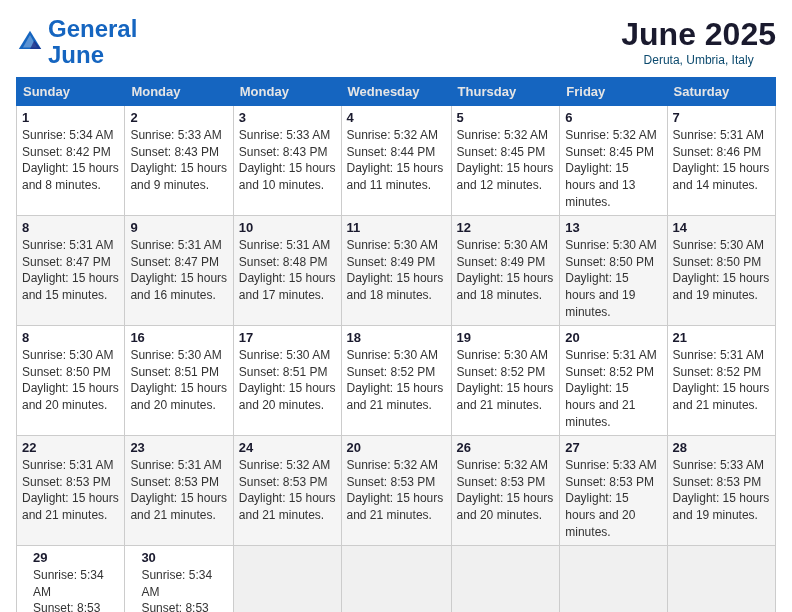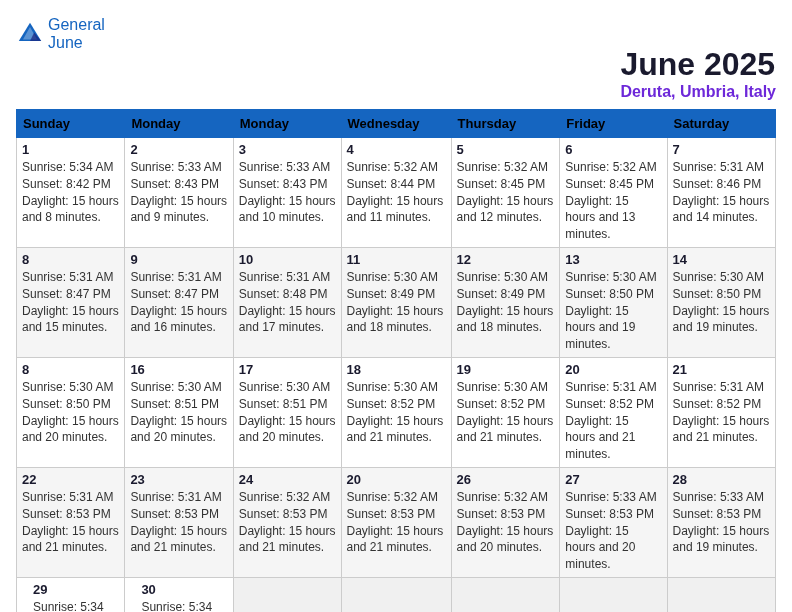--- a/index.html
+++ b/index.html
@@ -15,54 +15,52 @@
       justify-content: space-between;
       align-items: flex-start;
       margin-bottom: 8px;
     }
     .logo {
       display: flex;
       align-items: center;
       gap: 4px;
     }
     .logo-text {
-      font-size: 16px;
-      font-weight: normal;
+      font-size: 24px;
+      font-weight: bold;
       color: #1a1a2e;
       line-height: 1.1;
     }
     .logo-text span {
       color: #1565c0;
     }
     .logo-icon {
       width: 28px;
       height: 28px;
     }
     .title-area {
-      text-align: left;
-      margin-top: 30px;
+      text-align: center;
     }
     .main-title {
       font-size: 32px;
       font-weight: bold;
       color: #1a1a2e;
     }
     .subtitle {
-      font-size: 16px;
-      color: #6d28d9;
-      font-weight: bold;
+      font-size: 12px;
+      color: #0c4a6e;
     }
     table {
       width: 100%;
       border-collapse: collapse;
       font-size: 11px;
     }
     thead tr th {
       background-color: #1565c0;
-      color: #000000;
+      color: #e5e5e5;
       font-weight: bold;
       font-size: 13px;
       padding: 6px 6px;
       text-align: left;
       border: 1px solid #1565c0;
     }
     tbody tr td {
       vertical-align: top;
       border: 1px solid #ccc;
       padding: 4px 5px;

